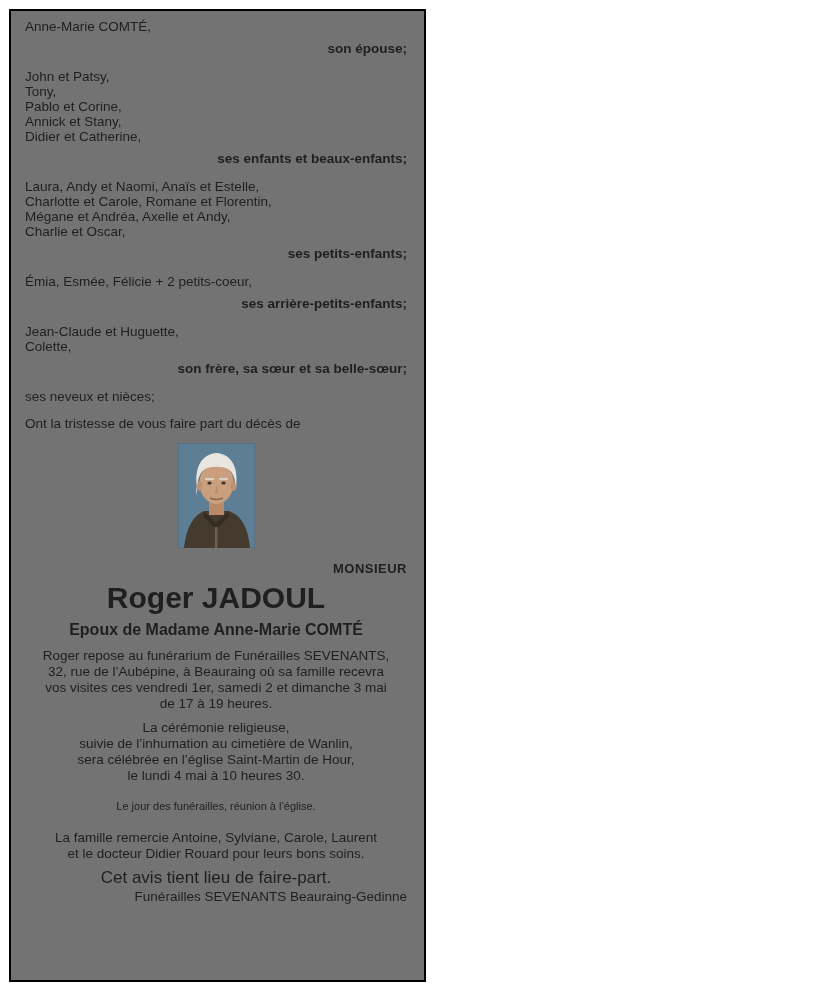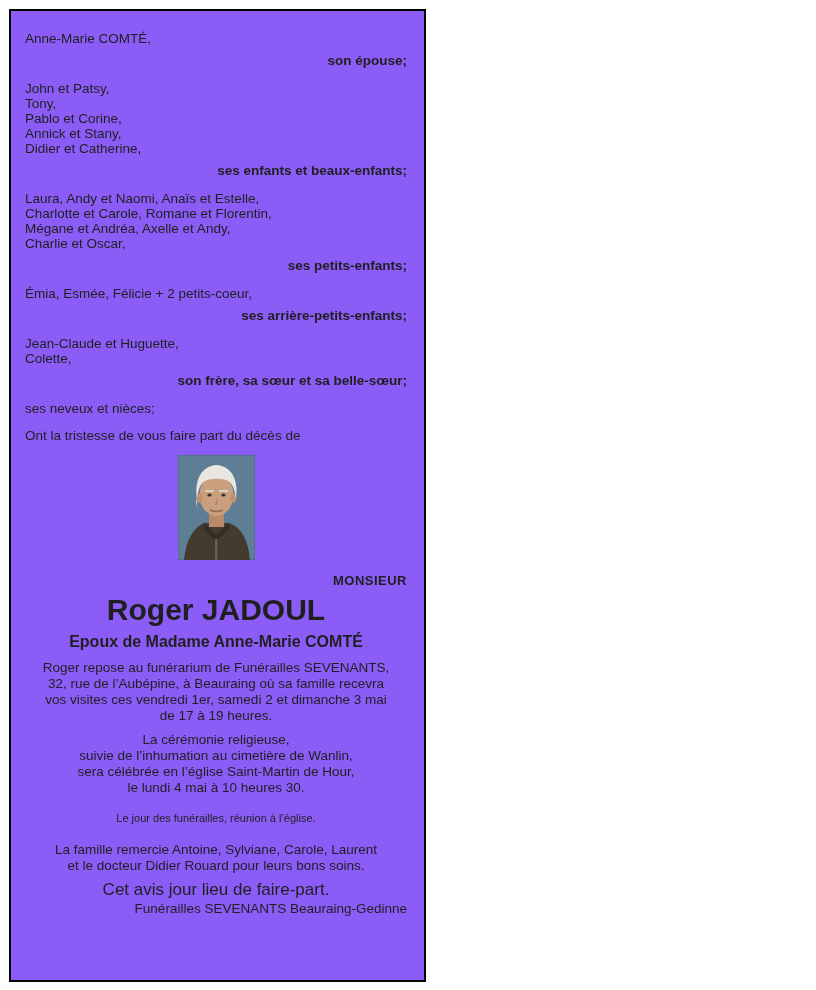--- a/index.html
+++ b/index.html
@@ -8,22 +8,22 @@
     background: #ffffff;
     font-family: "Liberation Sans", sans-serif;
     color: #1f1f1f;
     overflow: hidden;
   }
   .sheet {
     position: absolute;
     left: 9px; top: 9px;
     width: 417px; height: 973px;
     border: 2px solid #000000;
-    background: #8b5cf6;
-    padding: 20px 17px 10px 14px;
+    background: #737373;
+    padding: 8px 17px 10px 14px;
   }
   .line {
     font-size: 13.5px;
     line-height: 15px;
     text-align: left;
   }
   .relation {
     font-size: 13.5px;
     line-height: 15px;
     font-weight: bold;
@@ -187,16 +187,16 @@
     <div>le lundi 4 mai à 10 heures 30.</div>
   </div>
 
   <div class="single">Le jour des funérailles, réunion à l’église.</div>
 
   <div class="para thanks">
     <div>La famille remercie Antoine, Sylviane, Carole, Laurent</div>
     <div>et le docteur Didier Rouard pour leurs bons soins.</div>
   </div>
 
-  <div class="closing">Cet avis jour lieu de faire-part.</div>
+  <div class="closing">Cet avis tient lieu de faire-part.</div>
   <div class="funeral-home">Funérailles SEVENANTS Beauraing-Gedinne</div>
 
 </div>
 
 </body></html>

